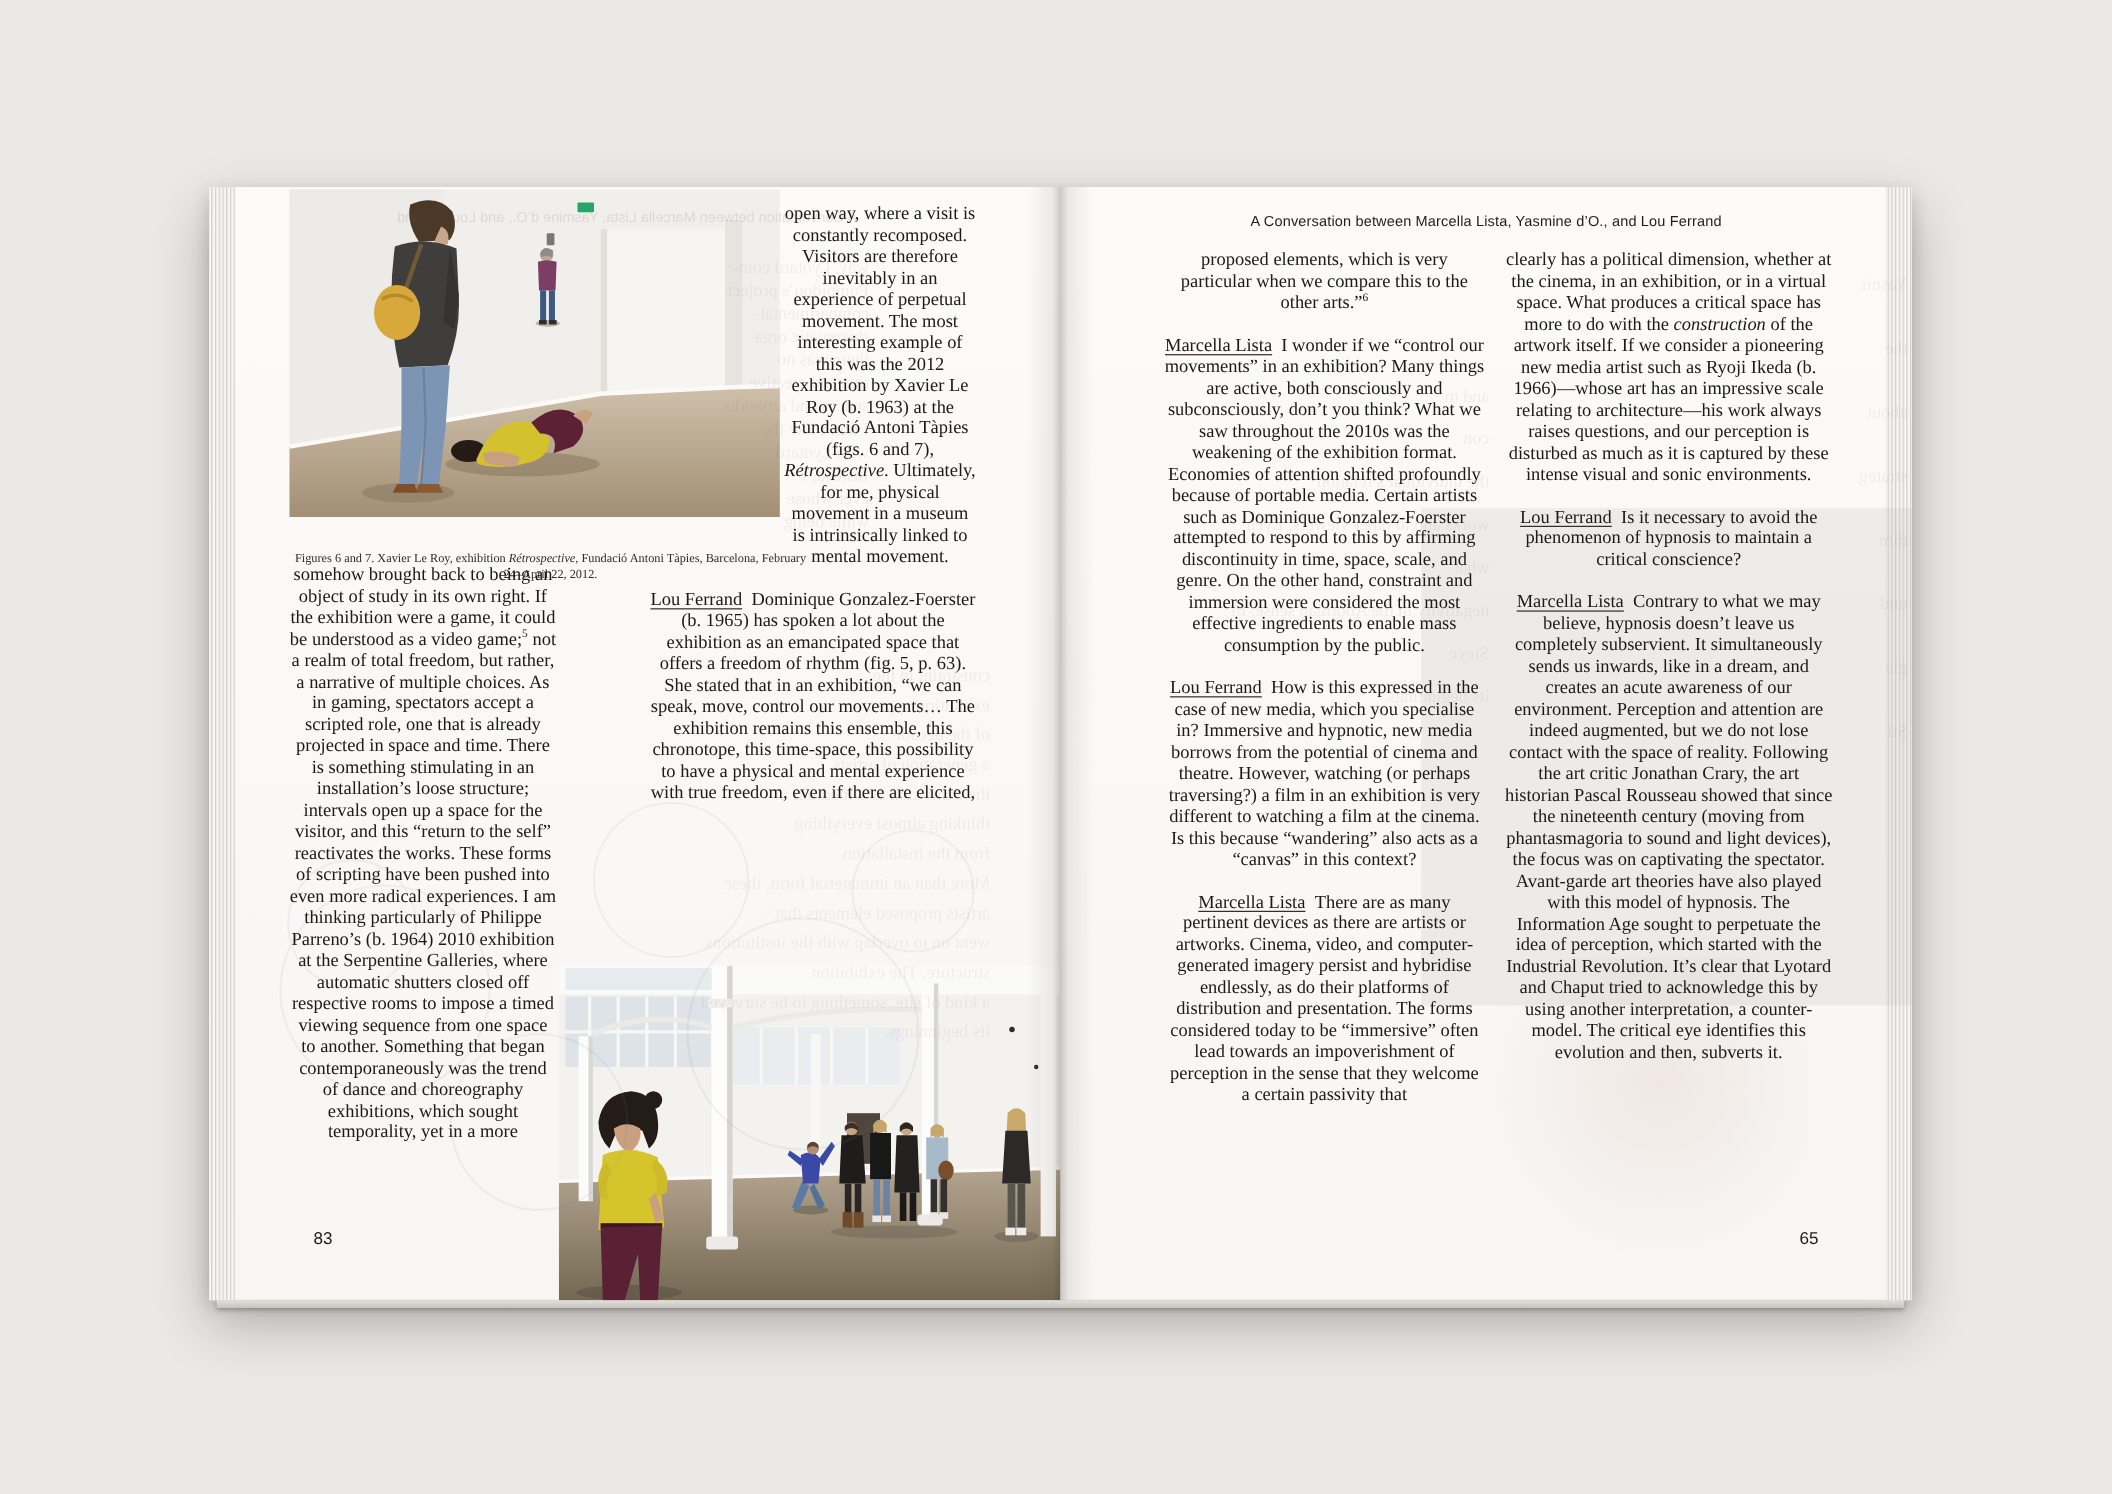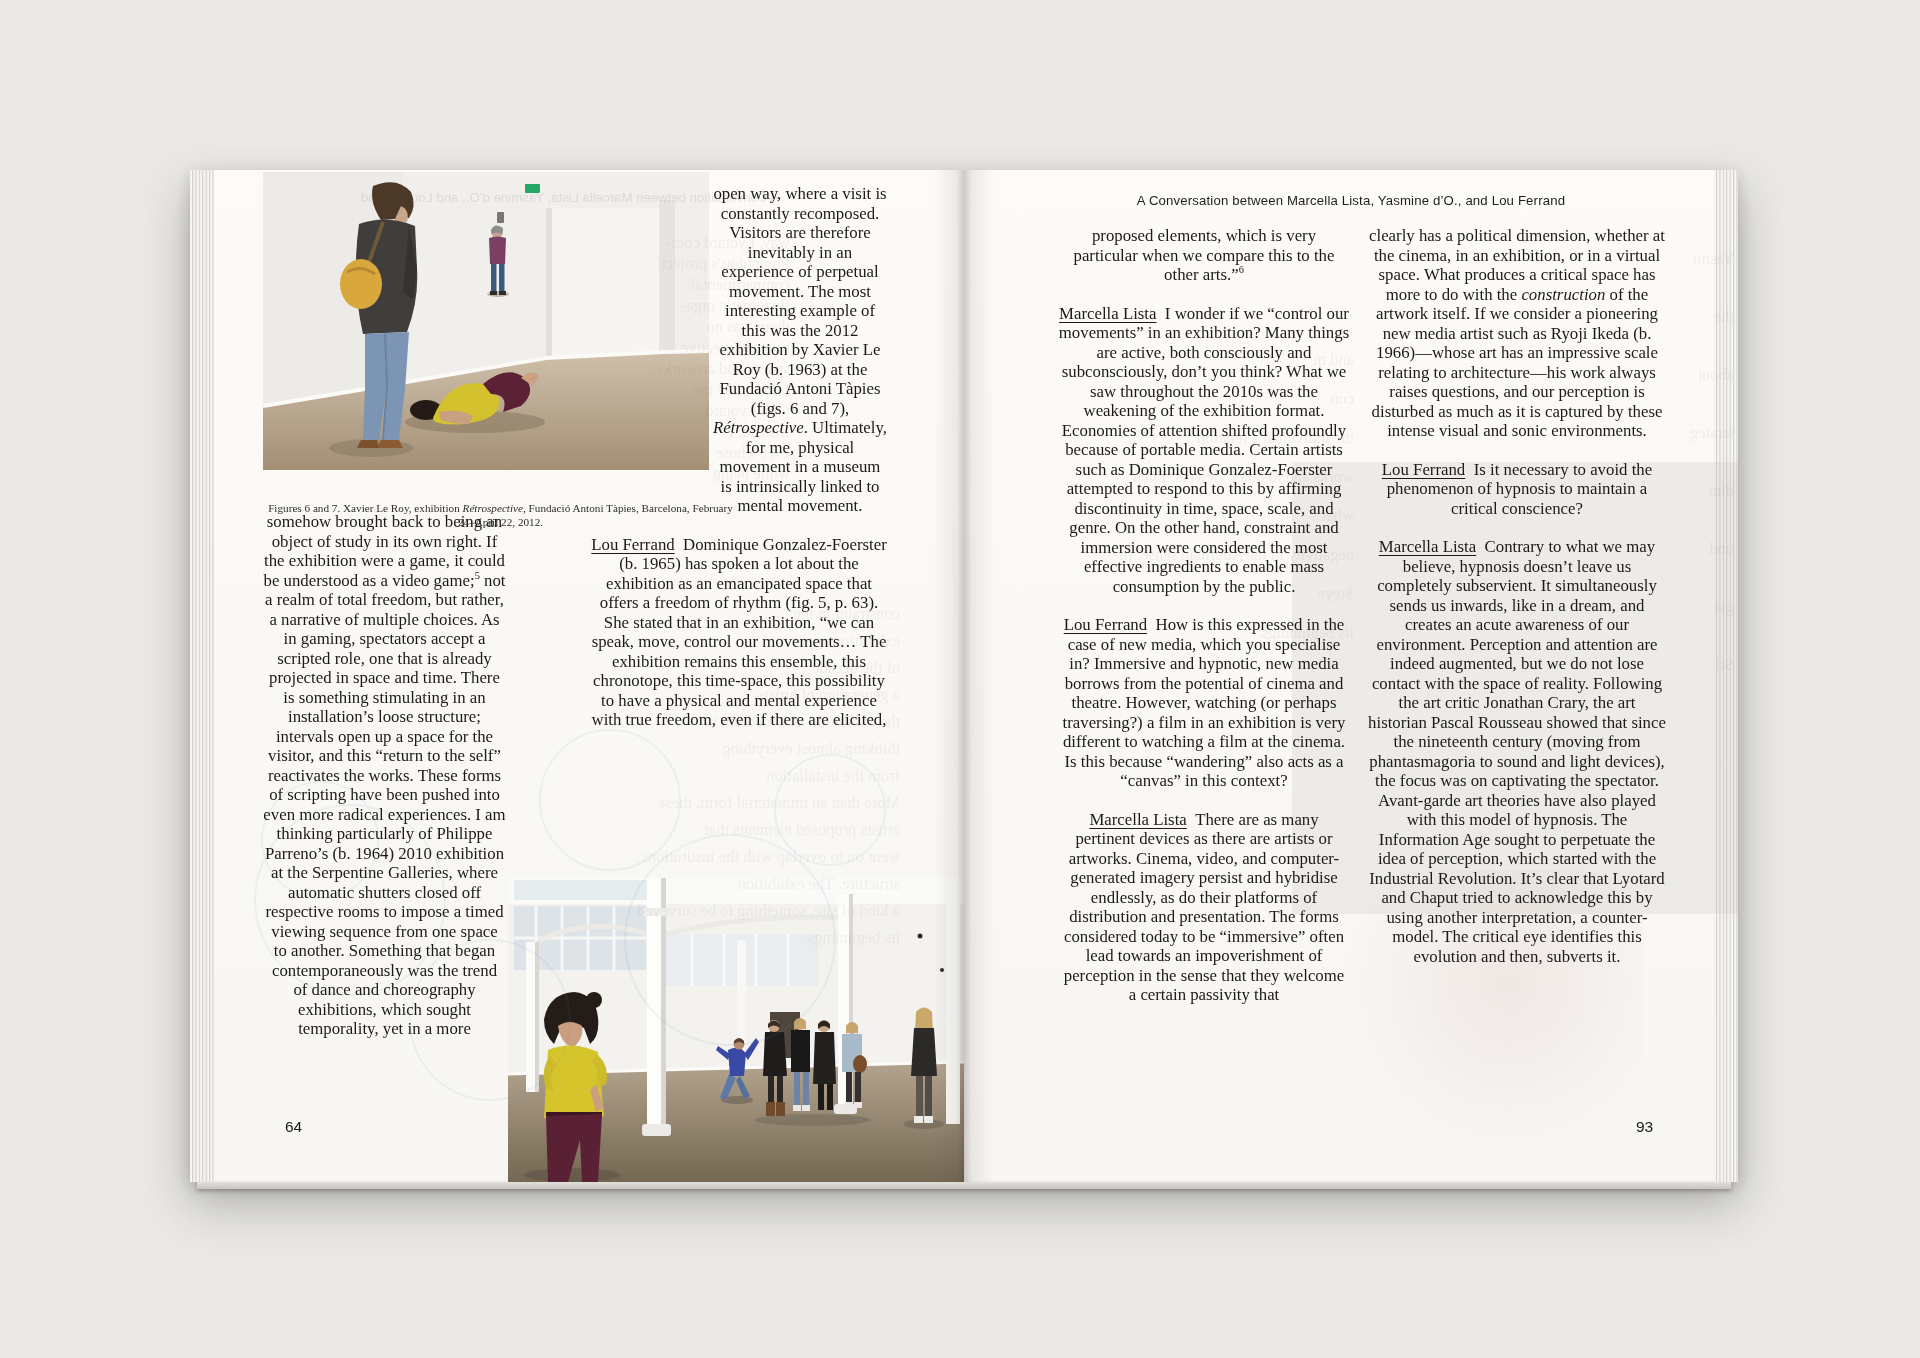--- a/index.html
+++ b/index.html
@@ -256,21 +256,21 @@
           <path d="M58,168 L72,168 L66,186 Z" fill="#c99f80"></path>
           <path d="M40,172 Q64,162 90,174 L96,238 Q66,250 36,240 Z" fill="#d6c42d"></path>
           <path d="M88,176 Q102,186 98,206 L88,210 Q92,192 84,184 Z" fill="#cdbb2a"></path>
           <path d="M88,206 L96,230 L88,234 L82,212 Z" fill="#c99f80"></path>
           <path d="M42,178 Q32,192 38,210 L46,214 Q40,196 48,186 Z" fill="#cdbb2a"></path>
           <rect x="38" y="234" width="56" height="5" fill="#3c1623"></rect>
           <path d="M38,238 L94,236 L90,304 L74,304 L72,262 L60,304 L40,304 Z" fill="#5a2134"></path>
         </g>
       </svg>
 
-      <div class="pagenum" style="left:95px;top:948px;">64</div>
+      <div class="pagenum" style="left:95px;top:948px;">83</div>
     </div>
 
     <div class="page page-right">
       <div class="fan-r"></div>
 
       <div class="ghost-rect" style="left:328px;top:292px;width:446px;height:452px;"></div>
       <div class="ghost-warm" style="left:380px;top:700px;width:300px;height:280px;"></div>
       <div class="ghost" style="left:90px;top:170px;width:300px;line-height:39px;">
           <div>and m</div>
           <div>con</div>
@@ -300,18 +300,18 @@
           <p><span class="speaker">Lou Ferrand</span> How is this expressed in the case of new media, which you specialise in? Immersive and hypnotic, new media borrows from the potential of cinema and theatre. However, watching (or perhaps traversing?) a film in an exhibition is very different to watching a film at the cinema. Is this because “wandering” also acts as a “canvas” in this context?</p>
           <p><span class="speaker">Marcella Lista</span> There are as many pertinent devices as there are artists or artworks. Cinema, video, and computer-generated imagery persist and hybrid­ise endlessly, as do their platforms of distribution and presentation. The forms considered today to be “immer­sive” often lead towards an impoverish­ment of perception in the sense that they welcome a certain passivity that</p>
         </div>
 
       <div class="body-text rich" style="left:404px;top:56px;width:298px;">
           <p>clearly has a political dimension, whether at the cinema, in an exhibition, or in a virtual space. What produces a critical space has more to do with the <em>construction</em> of the artwork itself. If we consider a pioneering new media artist such as Ryoji Ikeda (b. 1966)—whose art has an impressive scale relating to architecture—his work always raises questions, and our perception is disturbed as much as it is captured by these intense visual and sonic environments.</p>
           <p><span class="speaker">Lou Ferrand</span> Is it necessary to avoid the phenomenon of hypnosis to main­tain a critical conscience?</p>
           <p><span class="speaker">Marcella Lista</span> Contrary to what we may believe, hypnosis doesn’t leave us completely subservient. It simulta­neously sends us inwards, like in a dream, and creates an acute awareness of our environment. Perception and attention are indeed augmented, but we do not lose contact with the space of reality. Following the art critic Jonathan Crary, the art historian Pascal Rousseau showed that since the nineteenth century (moving from phantasmagoria to sound and light devices), the focus was on captivating the spectator. Avant-garde art theories have also played with this model of hypnosis. The Information Age sought to perpetuate the idea of perception, which started with the Industrial Revolution. It’s clear that Lyotard and Chaput tried to acknowledge this by using another interpretation, a counter-model. The critical eye identifies this evolution and then, subverts it.</p>
         </div>
 
-      <div class="pagenum" style="left:672px;top:948px;">93</div>
+      <div class="pagenum" style="left:672px;top:948px;">65</div>
     </div>
 
     <div class="gutter"></div>
   </div>
 </div>
 
 </body></html>

